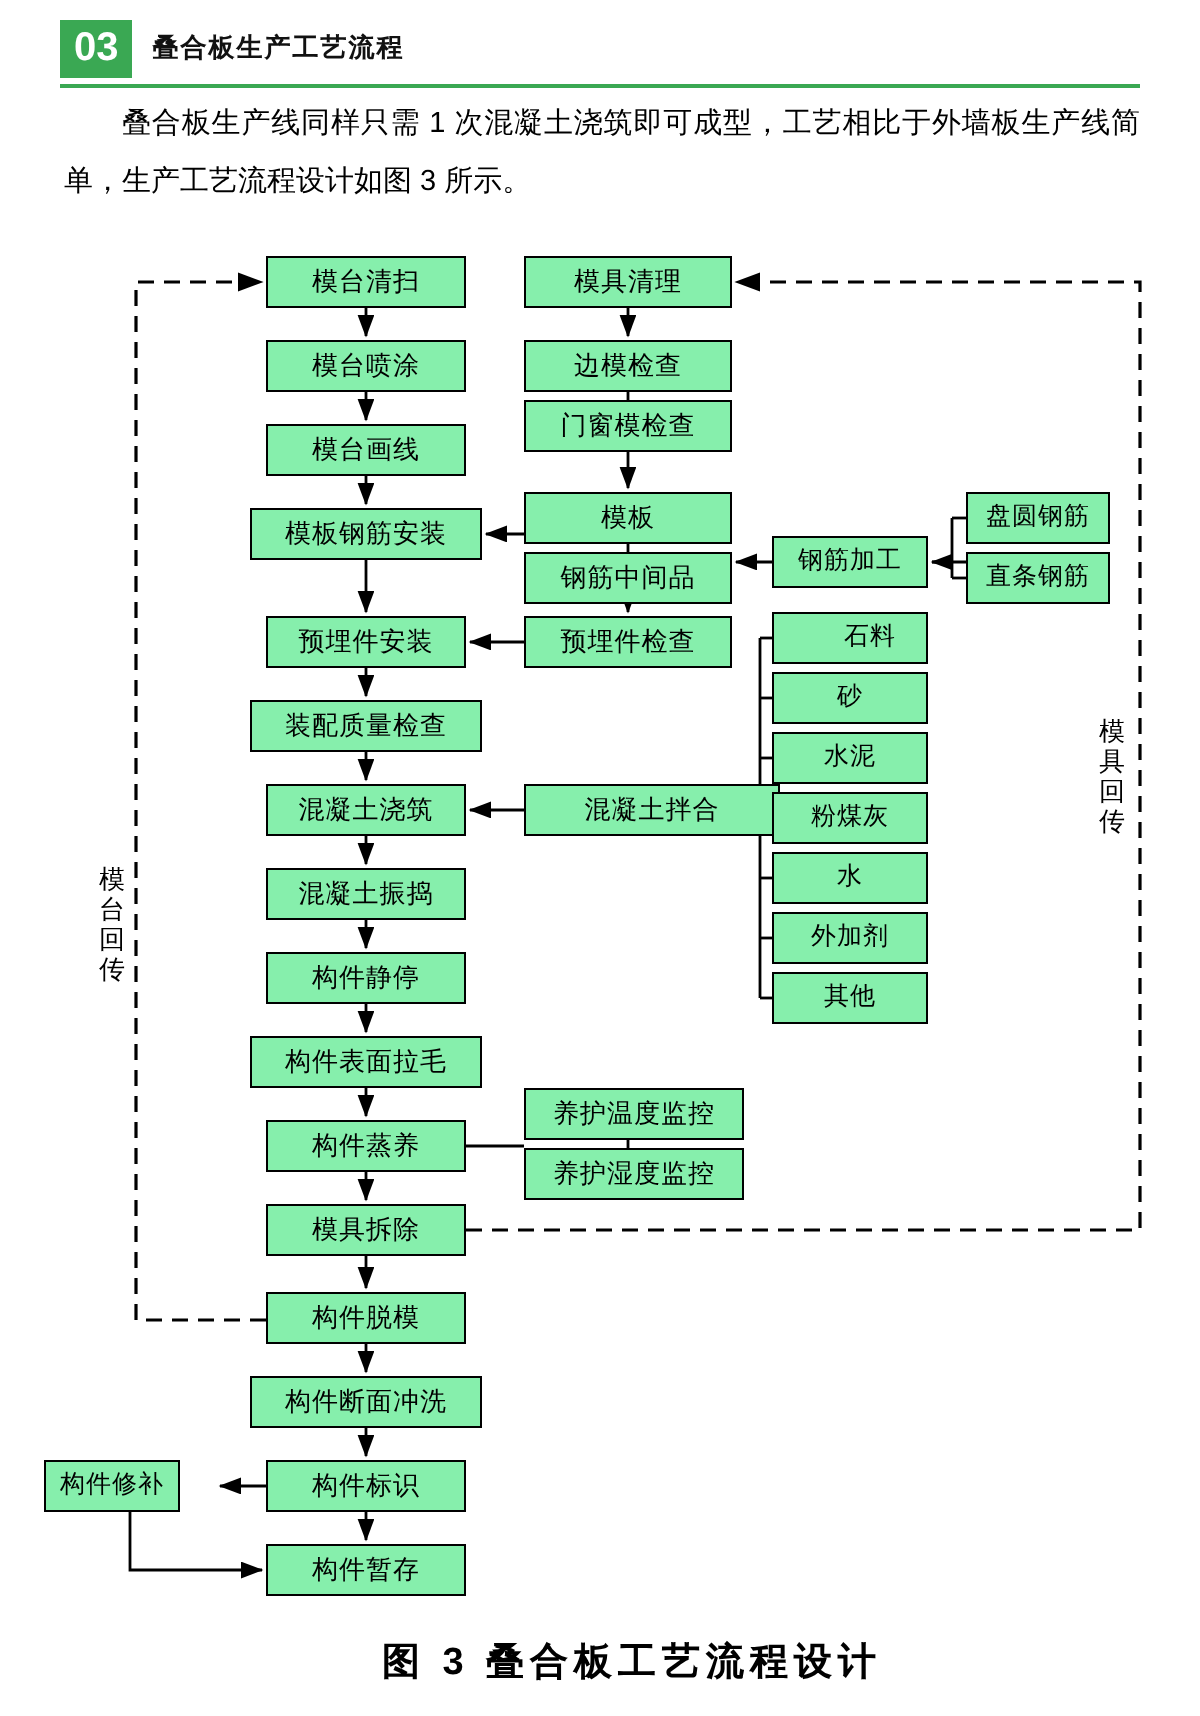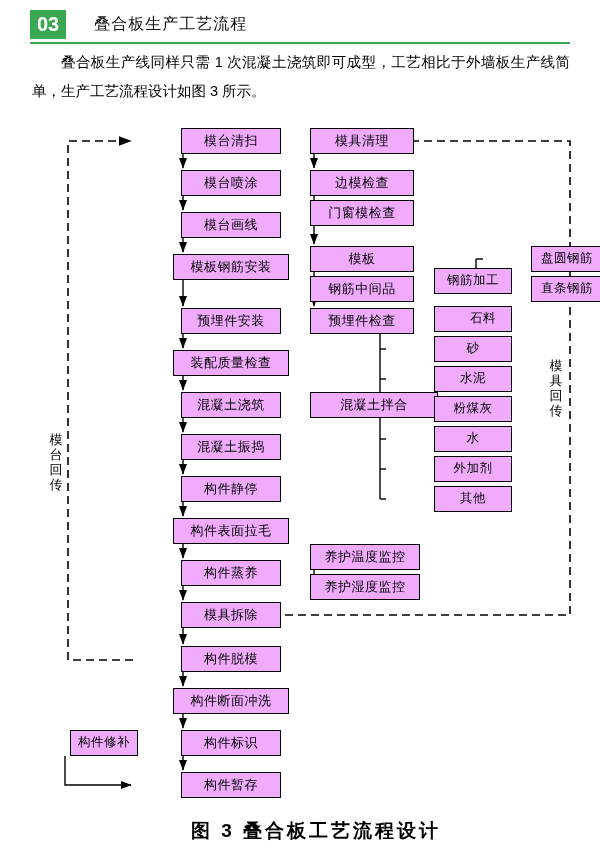--- a/index.html
+++ b/index.html
@@ -19,35 +19,34 @@
   
   .section-header {
     position: absolute;
     left: 30px;
     top: 6px;
     width: 540px;
     height: 36px;
     border-bottom: 2px solid #3aa853;
     display: flex;
     align-items: center;
-    gap: 18px;
   }
   .section-number {
     background: #3aa853;
     color: #ffffff;
     font-weight: bold;
     font-size: 20px;
     line-height: 26px;
     padding: 1px 7px 2px 7px;
     margin-right: 10px;
     letter-spacing: 0px;
   }
   .section-title {
-    font-size: 16px;
-    font-weight: normal;
+    font-size: 13px;
+    font-weight: bold;
     color: #111;
     letter-spacing: 1px;
   }
 
   
   .para {
     position: absolute;
     left: 32px;
     top: 48px;
     width: 538px;
@@ -62,31 +61,30 @@
   #diagram {
     position: absolute;
     left: 0;
     top: 120px;
     width: 600px;
     height: 690px;
   }
   .node {
     position: absolute;
     border: 1.5px solid #000;
-    background: #f0abfc;
+    background: #86efac;
     box-sizing: border-box;
     display: flex;
     align-items: center;
     justify-content: center;
     font-size: 13px;
     line-height: 1.1;
     letter-spacing: 0.5px;
     white-space: nowrap;
     color: #000;
-    margin-left: 48px;
   }
   .node.small { font-size: 12.5px; }
   .vlabel {
     position: absolute;
     font-size: 13px;
     line-height: 15px;
     text-align: center;
     width: 16px;
     letter-spacing: 0;
     color: #000;

